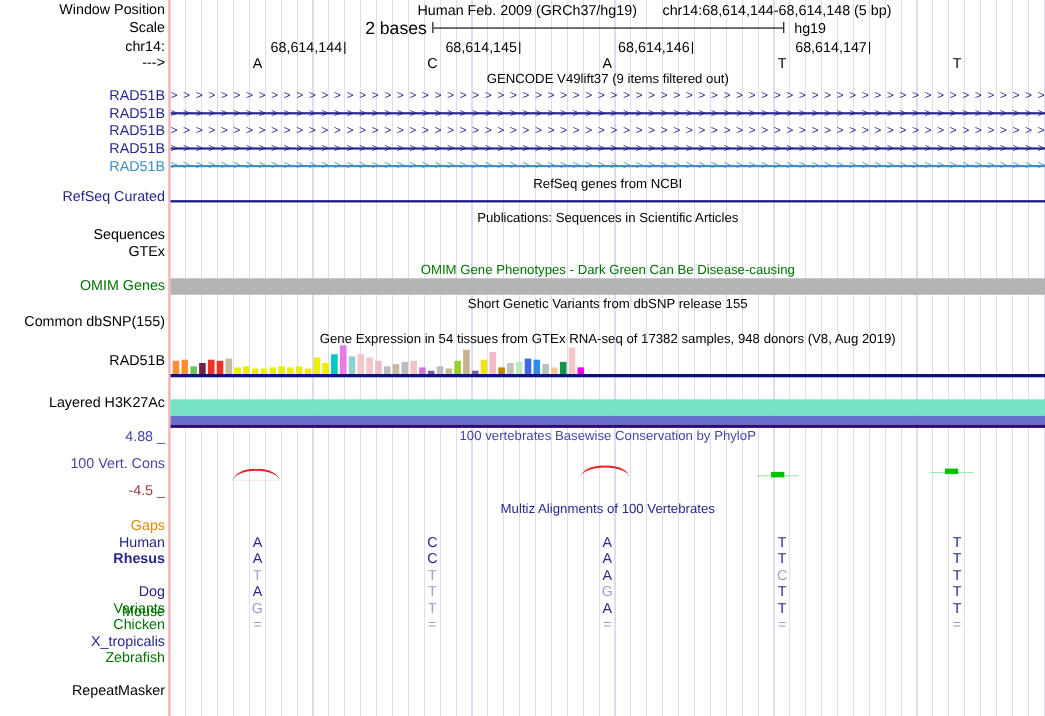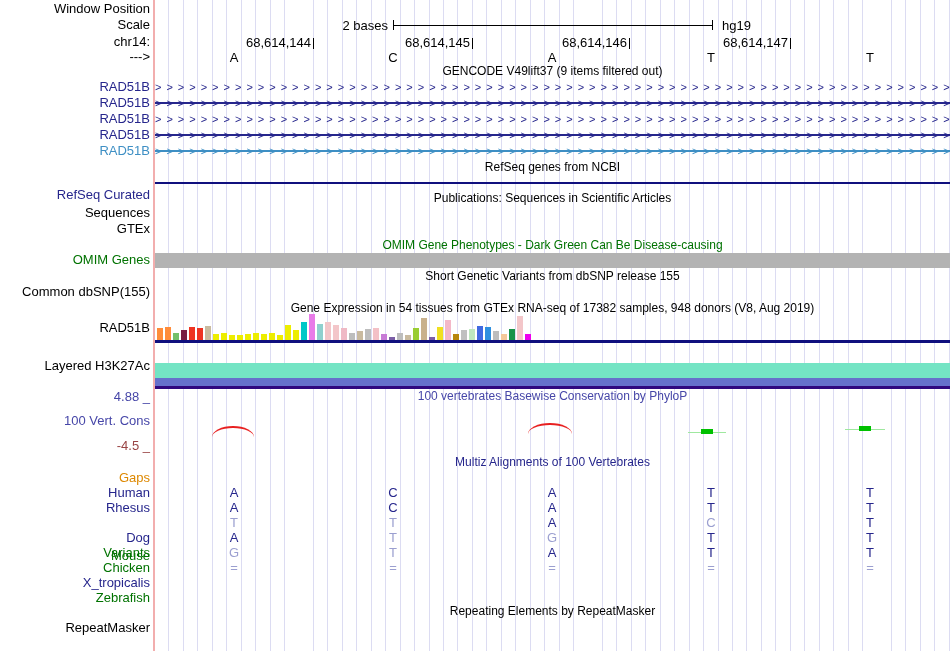--- a/index.html
+++ b/index.html
@@ -27,37 +27,42 @@
   #omim-bar{position:absolute;left:155px;top:253px;width:795px;height:15px;background:#B3B3B3;}
   #gtex-bars{position:absolute;left:155px;top:312px;width:795px;height:28px;}
   .gbar{position:absolute;bottom:0;width:6px;}
   #gtex-baseline{position:absolute;left:155px;top:340px;width:795px;height:3px;background:#10107E;}
   #h3k-top{position:absolute;left:155px;top:363px;width:795px;height:15px;background:#74E4C4;}
   #h3k-mid{position:absolute;left:155px;top:378px;width:795px;height:8px;background:#6670CB;}
   #h3k-low{position:absolute;left:155px;top:386px;width:795px;height:3px;background:#30077E;}
   #scale-ruler{position:absolute;left:393px;top:20px;width:318px;height:10px;
     border-left:1px solid #000;border-right:1px solid #000;
     background:linear-gradient(#000,#000) 0 50%/100% 1px no-repeat;}
-  #scale-value{position:absolute;left:155px;top:18px;width:233px;text-align:right;font-size:13px;}
+  #scale-value{position:absolute;left:155px;top:18px;width:233px;text-align:right;font-size:16px;}
   #scale-genome{position:absolute;left:722px;top:18px;font-size:13px;}
   #header-title{position:absolute;left:240px;top:2px;width:710px;text-align:center;
     font-size:13px;white-space:nowrap;}
   .red-arc{position:absolute;height:9px;border-top:2px solid #E82020;
     border-radius:50% 50% 0 0 / 100% 100% 0 0;}
   .green-line{position:absolute;height:1px;background:#9FE89F;}
   .green-box{position:absolute;height:5px;width:12px;background:#00C000;}
 </style>
 </head>
 <body>
 
 <div id="app">
   <div id="guides"></div>
   <div id="edge-line"></div>
 
   <div class="lbl black" style="top:2px">Window Position</div>
+  <div id="header-title">
+    <span>Human Feb. 2009 (GRCh37/hg19)</span>
+    <span style="display:inline-block;width:16px"></span>
+    <span>chr14:68,614,144-68,614,148 (5 bp)</span>
+  </div>
 
   <div class="lbl black" style="top:18px">Scale</div>
   <div id="scale-value">2 bases</div>
   <div id="scale-ruler"></div>
   <div id="scale-genome">hg19</div>
 
   <div class="lbl black" style="top:35px">chr14:</div>
   <div id="coord-row" style="position:absolute;left:155px;top:35px;width:795px;height:14px">
       <div class="coord" style="right: 636px;"><span>68,614,144</span><span class="ctick"></span></div>
       <div class="coord" style="right: 477px;"><span>68,614,145</span><span class="ctick"></span></div>
@@ -71,21 +76,21 @@
       <div class="base" style="left: 238px;">C</div>
       <div class="base" style="left: 397px;">A</div>
       <div class="base" style="left: 556px;">T</div>
       <div class="base" style="left: 715px;">T</div>
     </div>
 
   <div class="ttl black" style="top:65px">GENCODE V49lift37 (9 items filtered out)</div>
   <div id="gene-rows"></div>
 
   <div class="ttl black" style="top:161px">RefSeq genes from NCBI</div>
-  <div class="lbl navy" style="top:188px">RefSeq Curated</div>
+  <div class="lbl navy" style="top:172px">RefSeq Curated</div>
   <div id="refseq-line"></div>
 
   <div class="ttl black" style="top:192px">Publications: Sequences in Scientific Articles</div>
   <div class="lbl black" style="top:206px">Sequences</div>
   <div class="lbl black" style="top:222px">GTEx</div>
 
   <div class="ttl green" style="top:239px">OMIM Gene Phenotypes - Dark Green Can Be Disease-causing</div>
   <div class="lbl green" style="top:253px">OMIM Genes</div>
   <div id="omim-bar"></div>
 
@@ -152,21 +157,20 @@
 
   <div class="lbl consblue" style="top:390px">4.88 _</div>
   <div class="ttl consblue" style="top:390px">100 vertebrates Basewise Conservation by PhyloP</div>
   <div class="lbl consblue" style="top:414px">100 Vert. Cons</div>
   <div class="lbl maroon" style="top:439px">-4.5 _</div>
   <div id="cons-marks"></div>
 
   <div class="ttl navy" style="top:456px">Multiz Alignments of 100 Vertebrates</div>
   <div id="multiz-rows"></div>
 
-  <div class="ttl black" style="top:605px">Repeating Elements by RepeatMasker</div>
   <div class="lbl black" style="top:621px">RepeatMasker</div>
 <div class="lbl" style="top: 80px; color: rgb(38, 38, 140);">RAD51B</div>
     <div class="generow" style="top: 80px;">
       <div class="arrows" style="color: rgb(38, 38, 140);">&gt;&gt;&gt;&gt;&gt;&gt;&gt;&gt;&gt;&gt;&gt;&gt;&gt;&gt;&gt;&gt;&gt;&gt;&gt;&gt;&gt;&gt;&gt;&gt;&gt;&gt;&gt;&gt;&gt;&gt;&gt;&gt;&gt;&gt;&gt;&gt;&gt;&gt;&gt;&gt;&gt;&gt;&gt;&gt;&gt;&gt;&gt;&gt;&gt;&gt;&gt;&gt;&gt;&gt;&gt;&gt;&gt;&gt;&gt;&gt;&gt;&gt;&gt;&gt;&gt;&gt;&gt;&gt;&gt;&gt;&gt;&gt;&gt;&gt;&gt;&gt;&gt;&gt;&gt;&gt;</div>
     </div>
     <div class="lbl" style="top: 96px; color: rgb(38, 38, 140);">RAD51B</div>
     <div class="generow" style="top: 96px;">
       <div class="gline" style="background: rgb(38, 38, 140);"></div>
       <div class="arrows" style="color: rgb(38, 38, 140);">&gt;&gt;&gt;&gt;&gt;&gt;&gt;&gt;&gt;&gt;&gt;&gt;&gt;&gt;&gt;&gt;&gt;&gt;&gt;&gt;&gt;&gt;&gt;&gt;&gt;&gt;&gt;&gt;&gt;&gt;&gt;&gt;&gt;&gt;&gt;&gt;&gt;&gt;&gt;&gt;&gt;&gt;&gt;&gt;&gt;&gt;&gt;&gt;&gt;&gt;&gt;&gt;&gt;&gt;&gt;&gt;&gt;&gt;&gt;&gt;&gt;&gt;&gt;&gt;&gt;&gt;&gt;&gt;&gt;&gt;&gt;&gt;&gt;&gt;&gt;&gt;&gt;&gt;&gt;&gt;</div>
     </div>
@@ -190,21 +194,21 @@
     <div class="green-box" style="left: 701px; top: 429px;"></div>
     <div class="green-line" style="left: 845px; top: 429px; width: 40px;"></div>
     <div class="green-box" style="left: 859px; top: 426px;"></div>
     <div class="lbl" style="top: 471px; color: rgb(221, 136, 0);">Gaps</div>
     <div class="lbl" style="top: 486px; color: rgb(38, 38, 140);">Human</div>
     <div class="alet" style="left: 234px; top: 486px; color: rgb(38, 38, 140);">A</div>
     <div class="alet" style="left: 393px; top: 486px; color: rgb(38, 38, 140);">C</div>
     <div class="alet" style="left: 552px; top: 486px; color: rgb(38, 38, 140);">A</div>
     <div class="alet" style="left: 711px; top: 486px; color: rgb(38, 38, 140);">T</div>
     <div class="alet" style="left: 870px; top: 486px; color: rgb(38, 38, 140);">T</div>
-    <div class="lbl" style="top: 501px; color: rgb(38, 38, 140);">Rhesus</div>
+    <div class="lbl" style="top: 501px; color: rgb(38, 38, 140); font-weight: bold;">Rhesus</div>
     <div class="alet" style="left: 234px; top: 501px; color: rgb(38, 38, 140);">A</div>
     <div class="alet" style="left: 393px; top: 501px; color: rgb(38, 38, 140);">C</div>
     <div class="alet" style="left: 552px; top: 501px; color: rgb(38, 38, 140);">A</div>
     <div class="alet" style="left: 711px; top: 501px; color: rgb(38, 38, 140);">T</div>
     <div class="alet" style="left: 870px; top: 501px; color: rgb(38, 38, 140);">T</div>
     <div class="lbl" style="top: 516px; color: rgb(0, 114, 0); margin-top: 33px;">Mouse</div>
     <div class="alet" style="left: 234px; top: 516px; color: rgb(155, 159, 208);">T</div>
     <div class="alet" style="left: 393px; top: 516px; color: rgb(155, 159, 208);">T</div>
     <div class="alet" style="left: 552px; top: 516px; color: rgb(38, 38, 140);">A</div>
     <div class="alet" style="left: 711px; top: 516px; color: rgb(155, 159, 208);">C</div>

